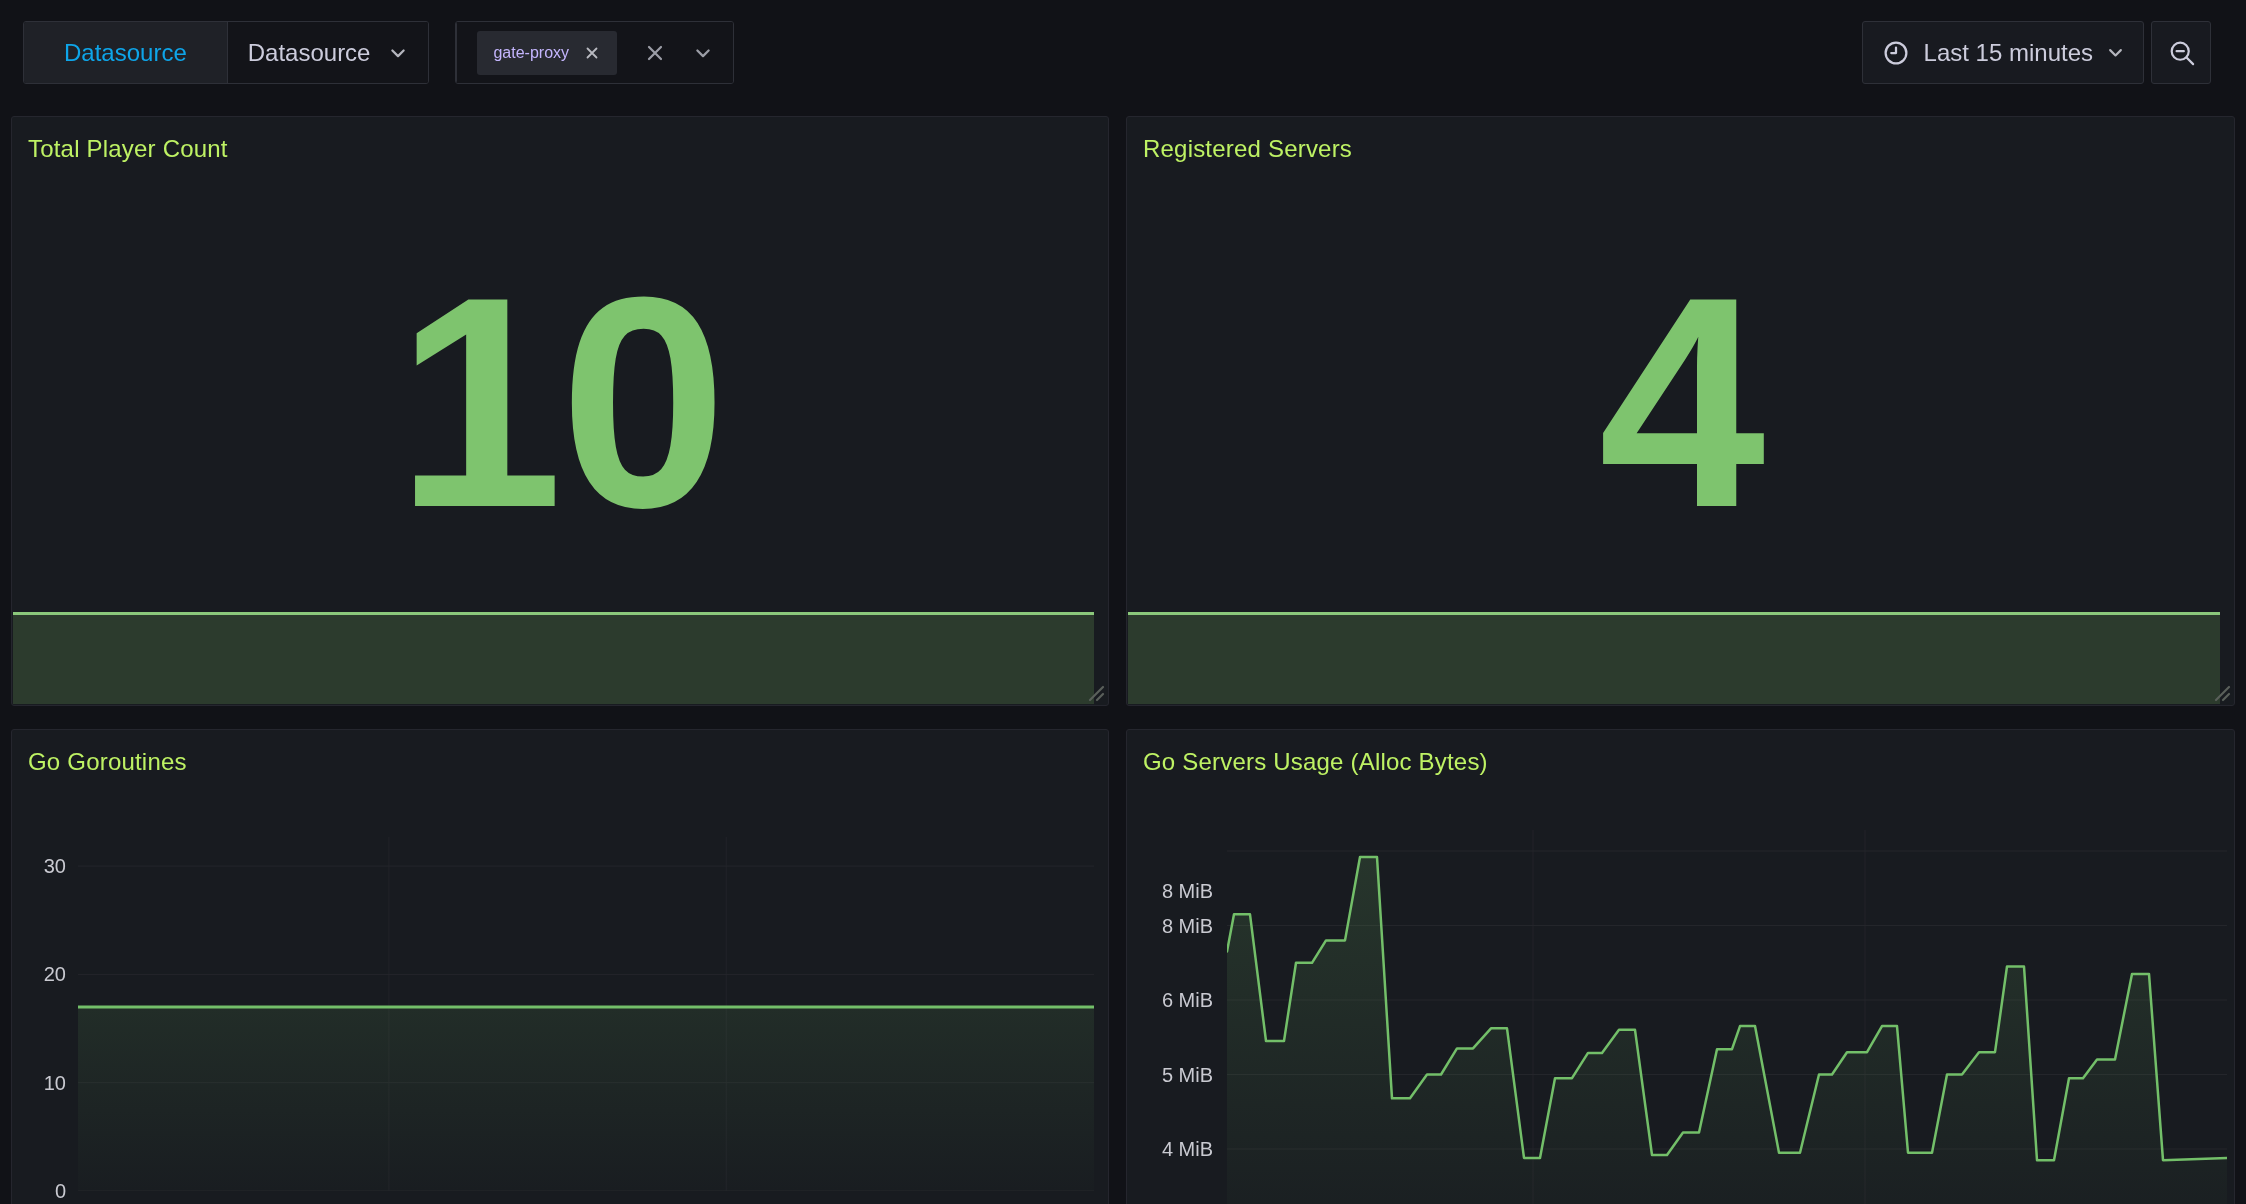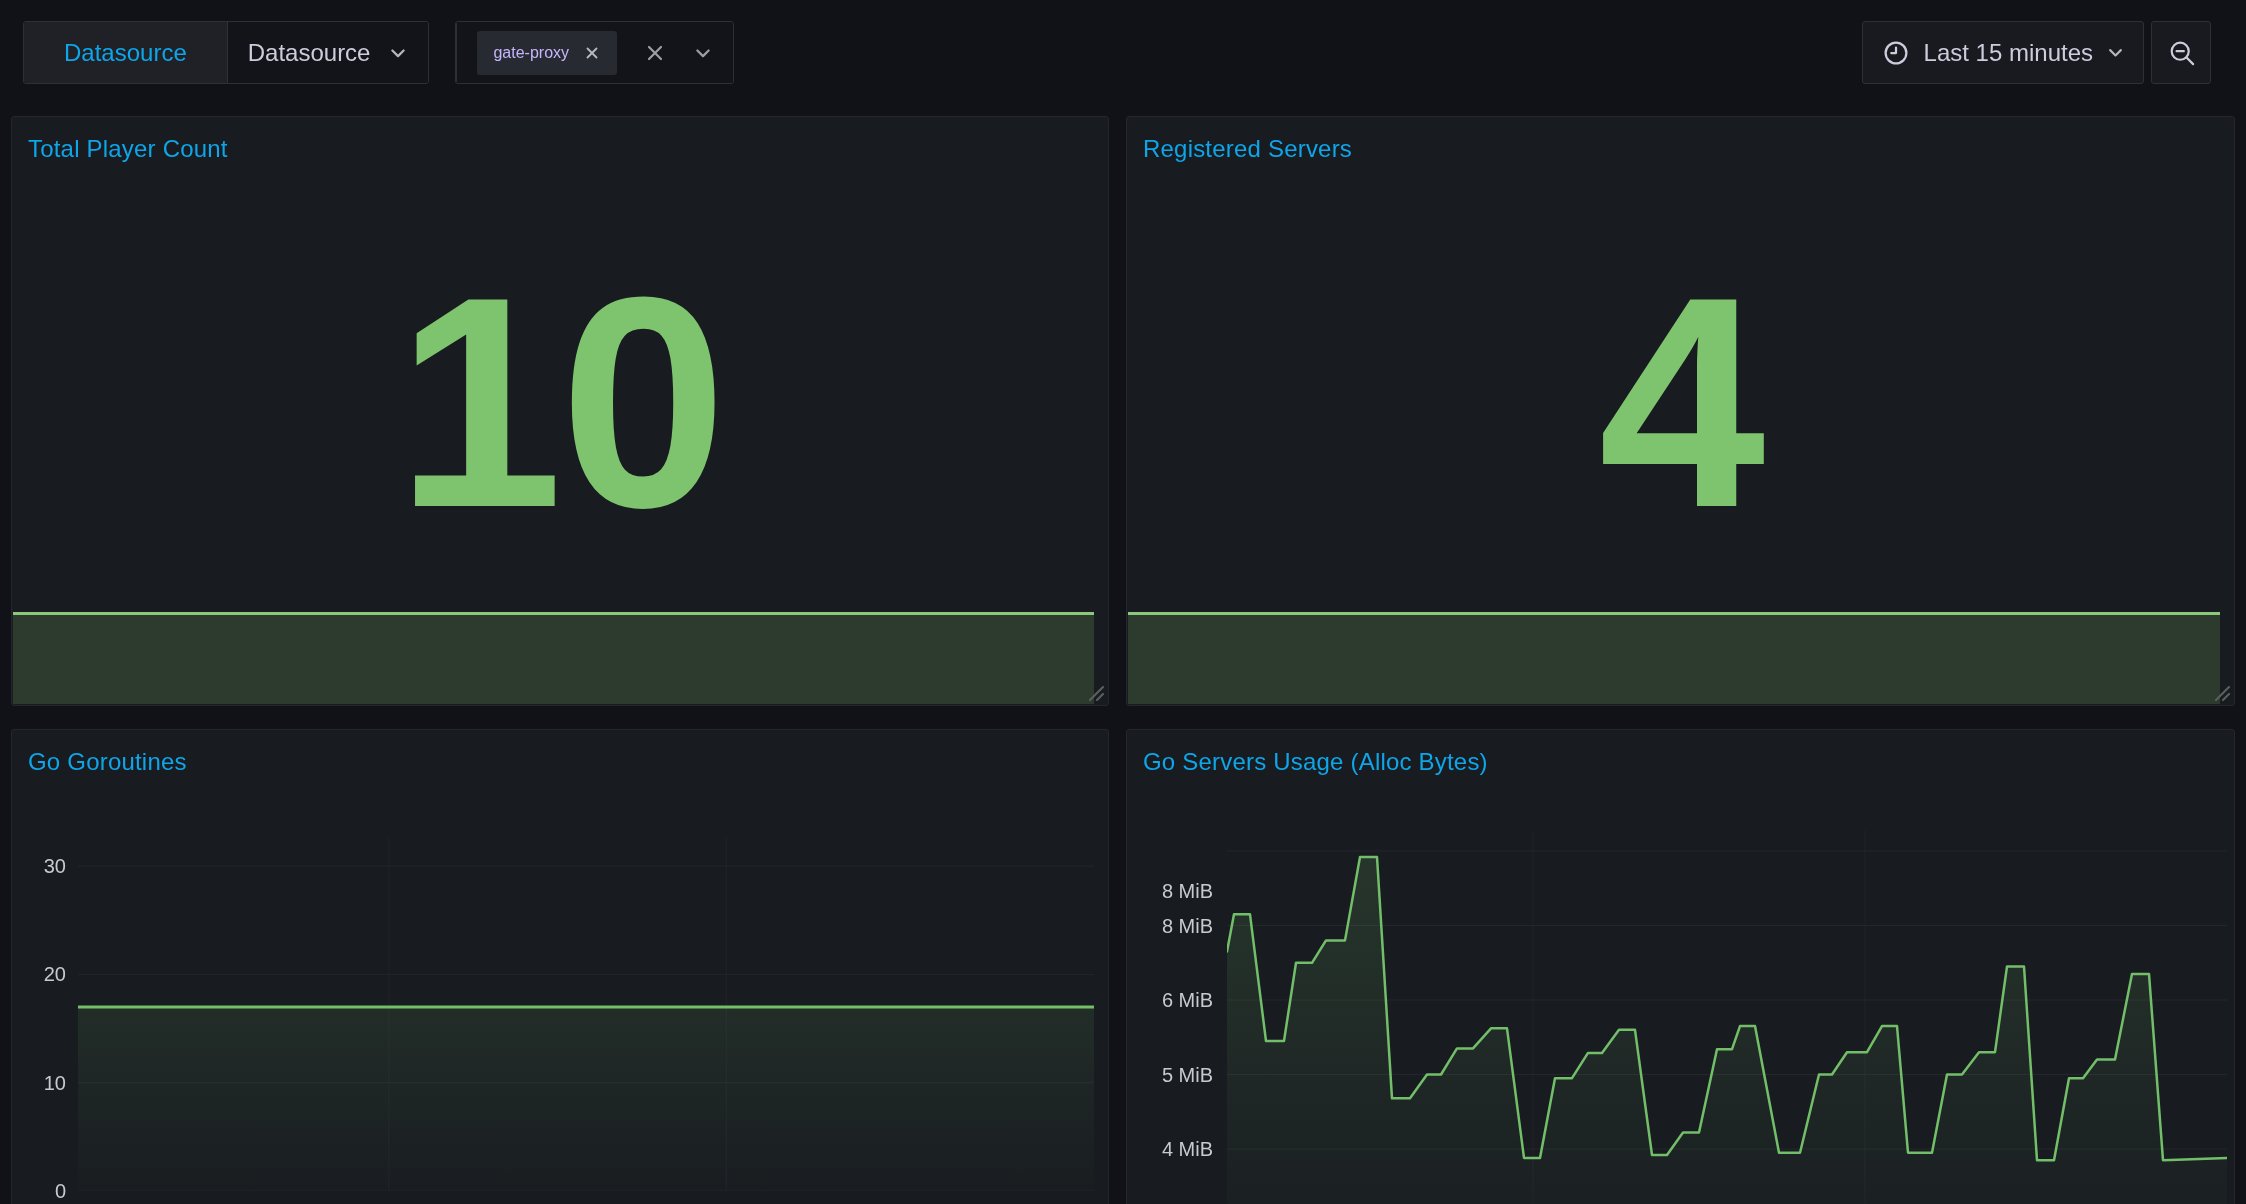--- a/index.html
+++ b/index.html
@@ -17,21 +17,21 @@
   .chev { color:#B4B5BD; display:flex; align-items:center; }
 
   .toolbar-right { margin-left:auto; display:flex; align-items:stretch; }
   .btn-group { display:flex; border:1px solid #2E3038; border-radius:3px; background:#181A20; }
   .btn { display:flex; align-items:center; gap:13px; padding:0 18px; background:transparent; border:none; color:#CCCCDC; font-size:24px; font-weight:500; font-family:inherit; cursor:pointer; }
   .btn + .btn { border-left:1px solid #2E3038; }
   .icon-btn { border:1px solid #2E3038; border-radius:3px; background:#181A20; width:60px; display:flex; align-items:center; justify-content:center; margin:0 14px 0 7px; cursor:pointer; }
 
   
   .panel { position:absolute; background:#181B20; border:1px solid #25262E; border-radius:3px; overflow:hidden; }
-  .panel-title { font-size:24px; font-weight:500; color:#0ea5e9; position:absolute; top:18px; left:16px; letter-spacing:.2px; cursor:pointer; white-space:nowrap; }
+  .panel-title { font-size:24px; font-weight:500; color:#bef264; position:absolute; top:18px; left:16px; letter-spacing:.2px; cursor:pointer; white-space:nowrap; }
 
   
   .stat-value { position:absolute; left:0; right:0; top:0; bottom:92px; display:flex; align-items:center; justify-content:center; padding-top:74px; font-size:300px; font-weight:700; letter-spacing:-3px; color:#7EC46E; line-height:1; }
   .spark { position:absolute; left:1px; right:14px; bottom:1px; height:92px; }
   .spark .line { position:absolute; top:0; left:0; right:0; height:3px; background:#8BC87B; }
   .spark .fill { position:absolute; top:3px; left:0; right:0; bottom:0; background:#2C3B2D; }
   .resize-handle { position:absolute; right:3px; bottom:3px; }
 
   
   .y-labels { position:absolute; }

